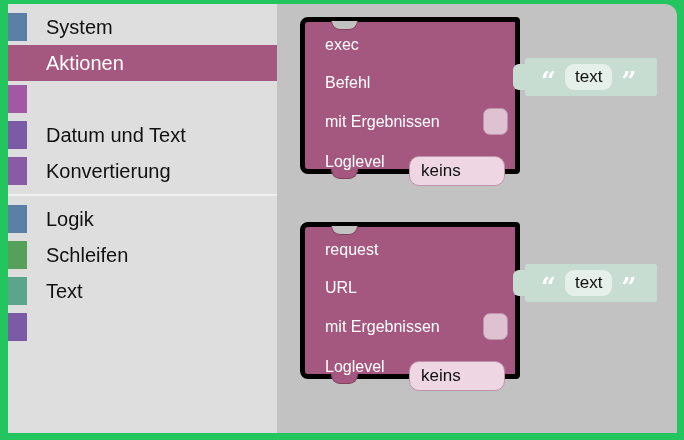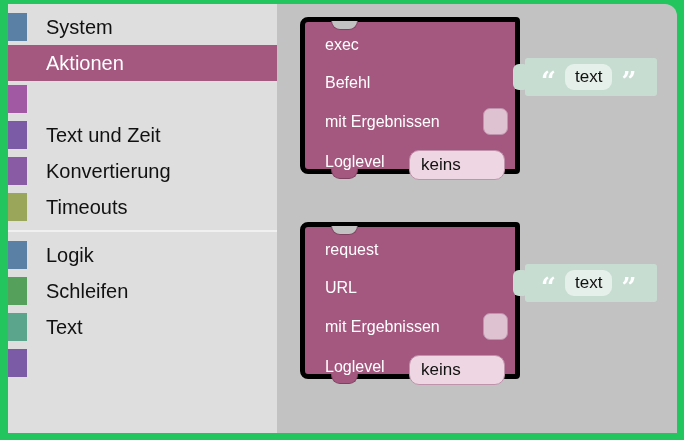--- a/index.html
+++ b/index.html
@@ -42,21 +42,21 @@
   .l-title   { top:14px; }
   .l-value   { top:52px; }
   .l-result  { top:91px; }
   .l-loglevel{ top:131px; }
 
   .checkbox {
     position:absolute; left:178px; top:86px; width:25px; height:27px;
     border:1px solid #bf93ab; border-radius:7px; cursor:pointer;
   }
   .dropdown {
-    position:absolute; left:104px; top:128px; width:96px; height:30px;
+    position:absolute; left:104px; top:134px; width:96px; height:30px;
     border:1px solid #bf93ab; border-radius:10px; cursor:pointer;
     display:flex; align-items:center; padding:0 9px 0 11px;gap:44px;
   }
   .dd-value { font-size:17px; color:#111; flex:1; }
   .dd-arrow { width:15px; height:10px; clip-path:polygon(0 0,100% 0,50% 100%); }
 
   
   .shadow-block {
     position:absolute; left:517px; width:132px; height:38px;
     border-radius:3px; display:flex; align-items:center; padding-left:16px;
@@ -88,29 +88,25 @@
       </div>
       <div class="tb-item sel" style="background: rgb(165, 88, 127);">
         <span class="tb-square" style="background: rgb(165, 88, 127);"></span>
         <span class="tb-label">Aktionen</span>
       </div>
       <div class="tb-item">
         <span class="tb-square" style="background: rgb(161, 89, 163);"></span>
       </div>
       <div class="tb-item">
         <span class="tb-square" style="background: rgb(123, 91, 165);"></span>
-        <span class="tb-label">Text und Zeit</span>
+        <span class="tb-label">Datum und Text</span>
       </div>
       <div class="tb-item">
         <span class="tb-square" style="background: rgb(138, 91, 165);"></span>
         <span class="tb-label">Konvertierung</span>
-      </div>
-      <div class="tb-item">
-        <span class="tb-square" style="background: rgb(154, 166, 90);"></span>
-        <span class="tb-label">Timeouts</span>
       </div>
 
       <div class="tb-sep">
           <div class="line"></div>
         </div>
 
       <div class="tb-item">
         <span class="tb-square" style="background: rgb(91, 128, 165);"></span>
         <span class="tb-label">Logik</span>
       </div>

